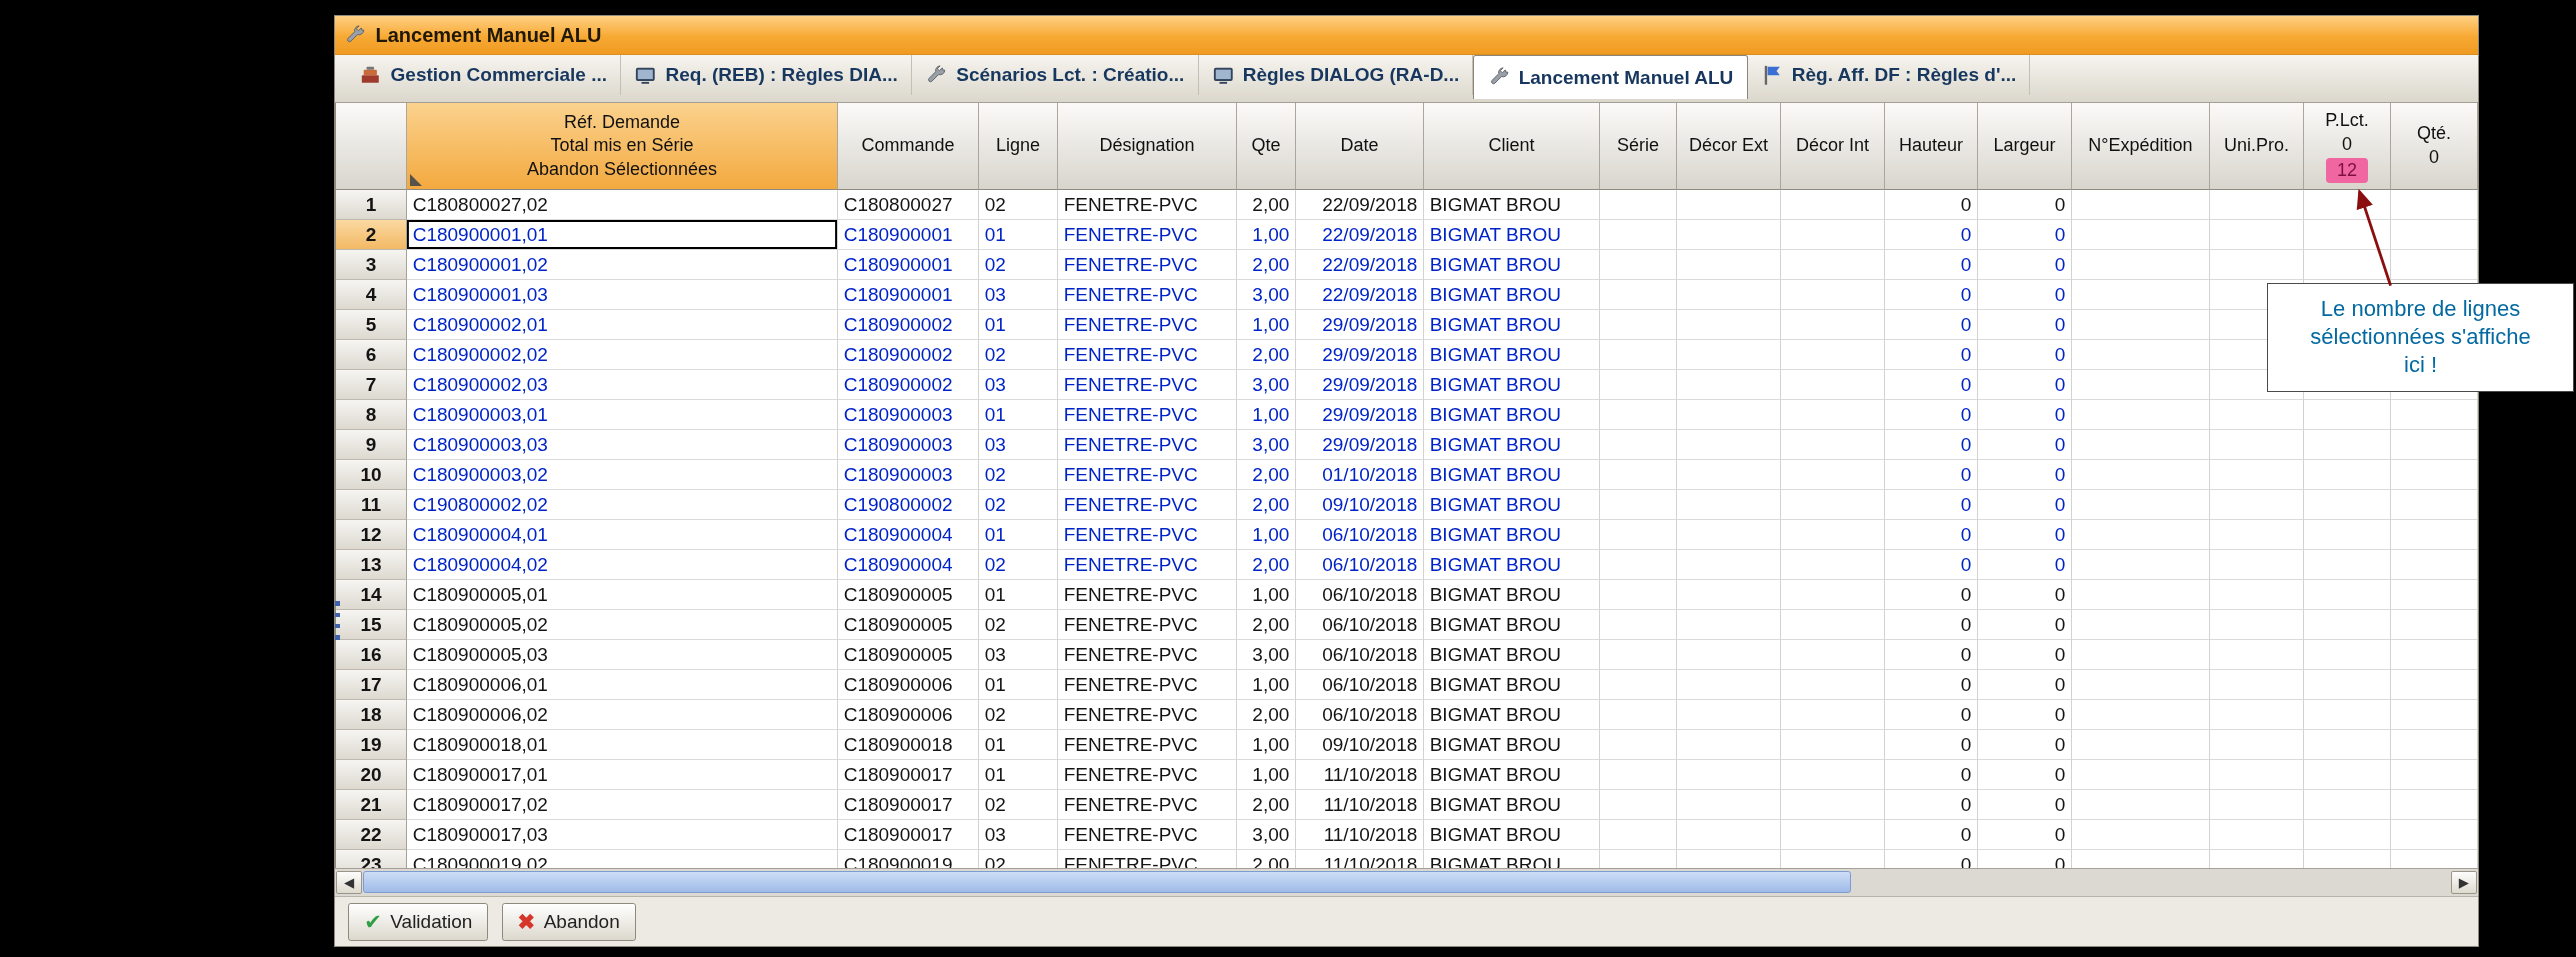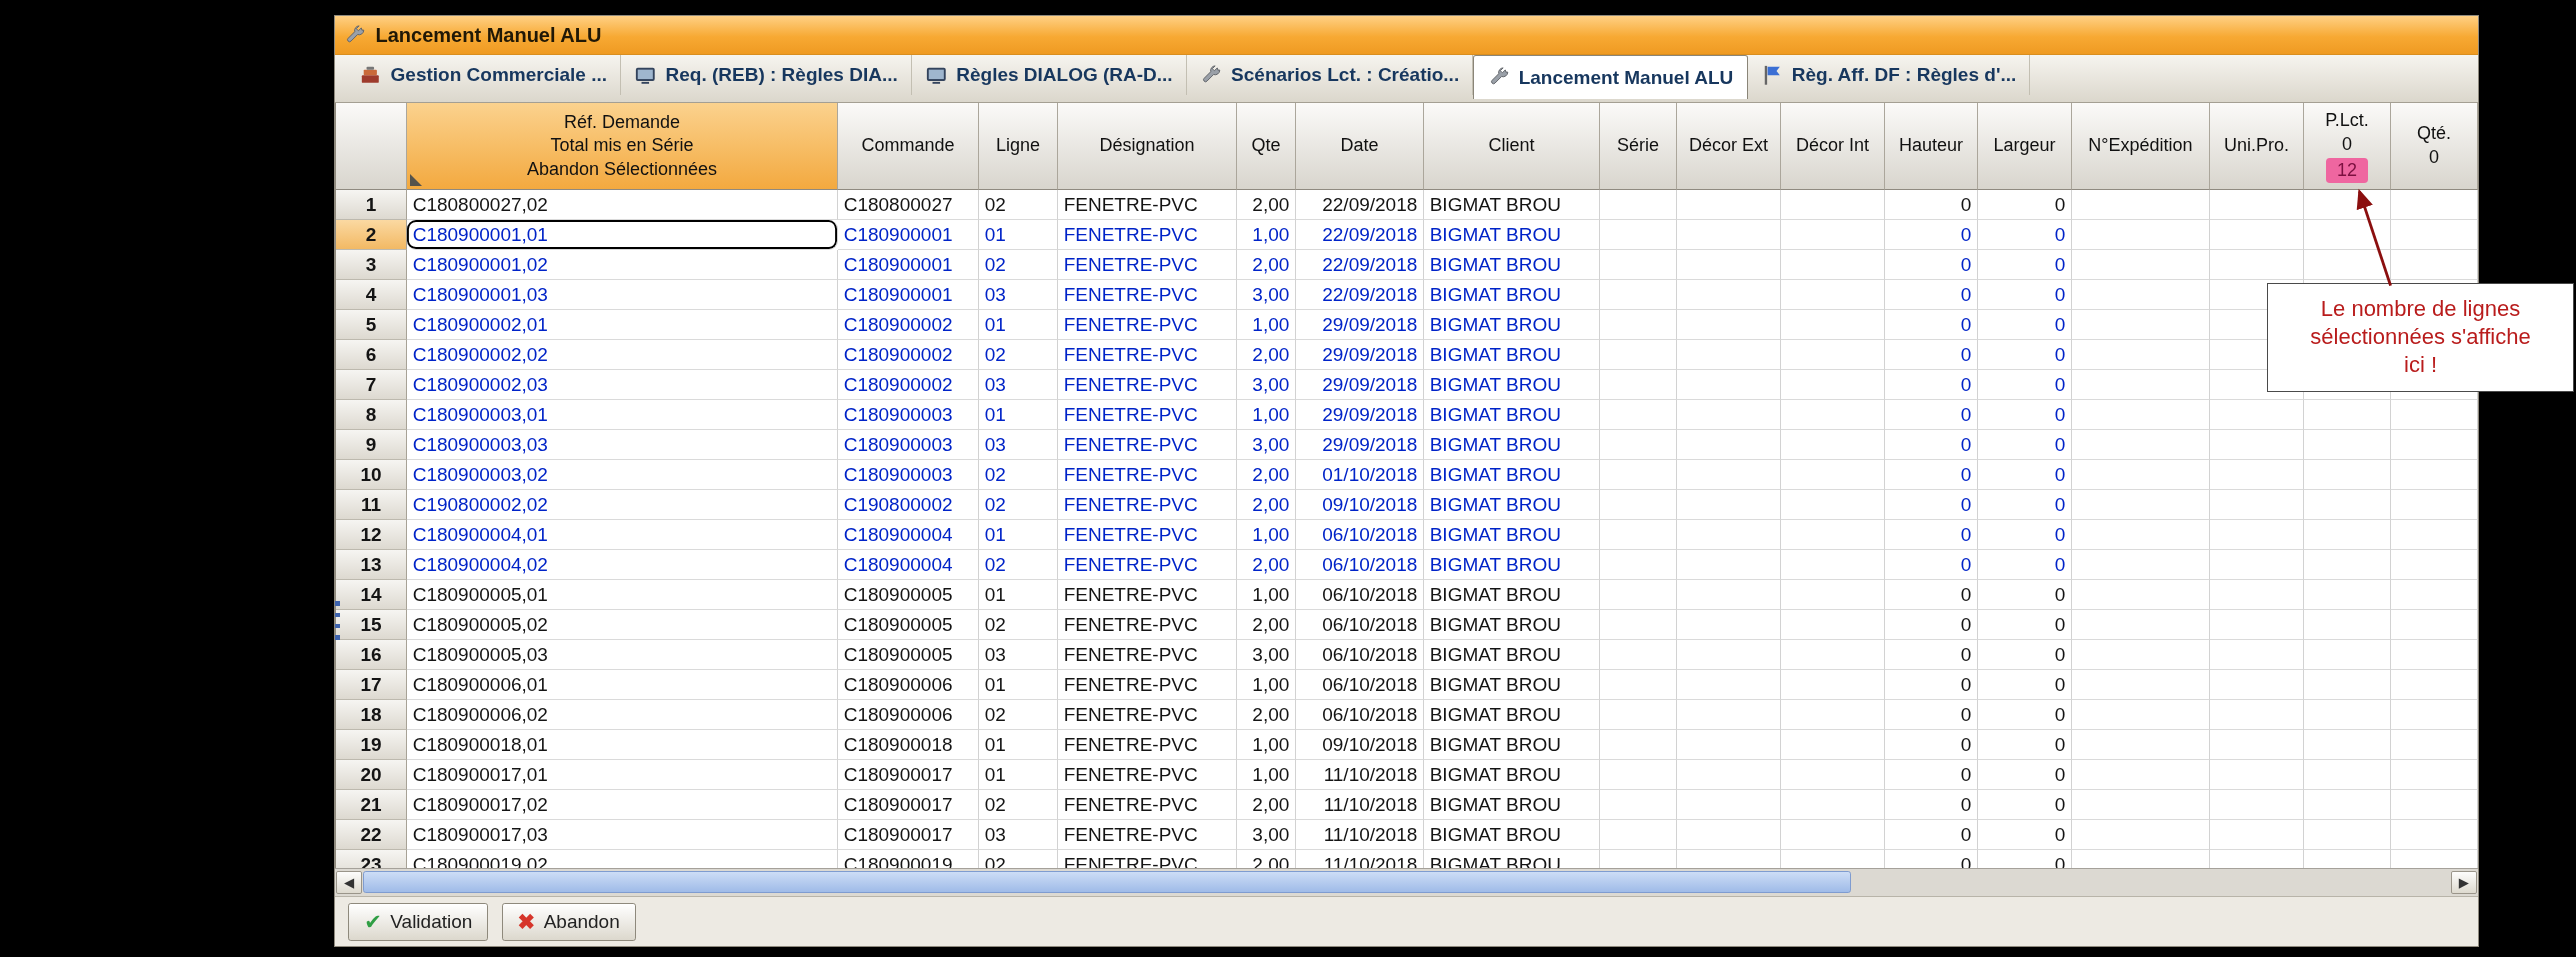--- a/index.html
+++ b/index.html
@@ -62,21 +62,21 @@
     box-sizing:border-box;flex:none;border-right:0.9px solid #d2d2d2;border-bottom:0.9px solid #dadada;
     line-height:29px;font-size:19px;color:#141414;padding:0 5.7px;overflow:hidden;
     white-space:nowrap;background:#fff;
   }
   .cell.c-num{
     background:linear-gradient(#f6f5f2,#ddd9d0);border-right:0.9px solid #a7a296;
     border-bottom:0.9px solid #bdb9ae;font-weight:bold;text-align:center;padding:0;
   }
   .cell.c-num.current{background:linear-gradient(#fbd9a2,#f2b964);}
   .grid-row.sel .cell:not(.c-num){color:#0023c8;}
-  .cell.focused{box-shadow:inset 0 0 0 1.9px #000;border-radius:9px;}
+  .cell.focused{box-shadow:inset 0 0 0 1.9px #000;}
   .c-qte,.c-haut,.c-larg{text-align:right;}
   .c-date{text-align:right;}
   
   .c-num{width:71px}.c-ref{width:431px}.c-cmd{width:141px}.c-ligne{width:79px}
   .c-desig{width:179px}.c-qte{width:59px}.c-date{width:128px}.c-client{width:176px}
   .c-serie{width:77px}.c-dext{width:104px}.c-dint{width:104px}.c-haut{width:93px}
   .c-larg{width:94px}.c-exp{width:138px}.c-uni{width:94px}.c-plct{width:87px}.c-qte2{width:87px}
   
   .hscroll{height:27px;flex:none;background:#dcd9d2;border-top:0.9px solid #a5a19a;position:relative;}
   .hs-btn{
@@ -98,21 +98,21 @@
     display:flex;align-items:center;gap:8.5px;height:36px;padding:0 15px;
     background:linear-gradient(#ffffff,#dcd8cd);border:0.9px solid #8e897c;border-radius:2.8px;
     font-size:19px;color:#222;cursor:default;
   }
   .icon-check{color:#2f9e44;font-size:21px;}
   .icon-x{color:#d6352a;font-size:21px;font-weight:bold;}
   
   .annotation{
     position:absolute;left:2267px;top:283px;width:307px;box-sizing:border-box;
     background:#fff;border:0.9px solid #4a4a4a;padding:11.3px 5.7px;text-align:center;
-    font-size:22px;line-height:28px;color:#b91c1c;z-index:30;
+    font-size:22px;line-height:28px;color:#0369a1;z-index:30;
   }
   .arrow-svg{position:absolute;left:2301px;top:177px;z-index:31;overflow:visible;}
   
   .splitter{
     position:absolute;left:333px;top:592px;width:8.5px;height:57px;z-index:40;
     display:flex;flex-direction:column;align-items:center;justify-content:center;gap:6.6px;
   }
   .splitter i{width:4.7px;height:4.7px;background:#3e63ad;display:block;}
 </style>
 </head>
@@ -146,34 +146,34 @@
             <rect x="2" y="4" width="20" height="14" rx="2" fill="#33435c"></rect>
             <rect x="4" y="6" width="16" height="10" fill="#9fb6ce"></rect>
             <rect x="8" y="19" width="8" height="2" fill="#33435c"></rect>
           </svg>
       </span>
       <span>Req. (REB) : Règles DIA...</span>
     </div>
     <div class="tab">
       <span class="tab-icon">
         <svg width="22.6" height="22.6" viewBox="0 0 24 24">
+            <path d="M21 6.5a5 5 0 0 1-6.6 4.7l-7 7a2.1 2.1 0 0 1-3-3l7-7A5 5 0 0 1 16.1 2l-3 3 2.2 2.2 3-3c.4.7.7 1.5.7 2.3z" fill="#9aa0a8" stroke="#5d6166" stroke-width="1"></path>
+          </svg>
+      </span>
+      <span>Scénarios Lct. : Créatio...</span>
+    </div>
+    <div class="tab">
+      <span class="tab-icon">
+        <svg width="22.6" height="22.6" viewBox="0 0 24 24">
             <rect x="2" y="4" width="20" height="14" rx="2" fill="#33435c"></rect>
             <rect x="4" y="6" width="16" height="10" fill="#9fb6ce"></rect>
             <rect x="8" y="19" width="8" height="2" fill="#33435c"></rect>
           </svg>
       </span>
       <span>Règles DIALOG (RA-D...</span>
-    </div>
-    <div class="tab">
-      <span class="tab-icon">
-        <svg width="22.6" height="22.6" viewBox="0 0 24 24">
-            <path d="M21 6.5a5 5 0 0 1-6.6 4.7l-7 7a2.1 2.1 0 0 1-3-3l7-7A5 5 0 0 1 16.1 2l-3 3 2.2 2.2 3-3c.4.7.7 1.5.7 2.3z" fill="#9aa0a8" stroke="#5d6166" stroke-width="1"></path>
-          </svg>
-      </span>
-      <span>Scénarios Lct. : Créatio...</span>
     </div>
     <div class="tab active">
       <span class="tab-icon">
         <svg width="22.6" height="22.6" viewBox="0 0 24 24">
             <path d="M21 6.5a5 5 0 0 1-6.6 4.7l-7 7a2.1 2.1 0 0 1-3-3l7-7A5 5 0 0 1 16.1 2l-3 3 2.2 2.2 3-3c.4.7.7 1.5.7 2.3z" fill="#9aa0a8" stroke="#5d6166" stroke-width="1"></path>
           </svg>
       </span>
       <span>Lancement Manuel ALU</span>
     </div>
     <div class="tab">

